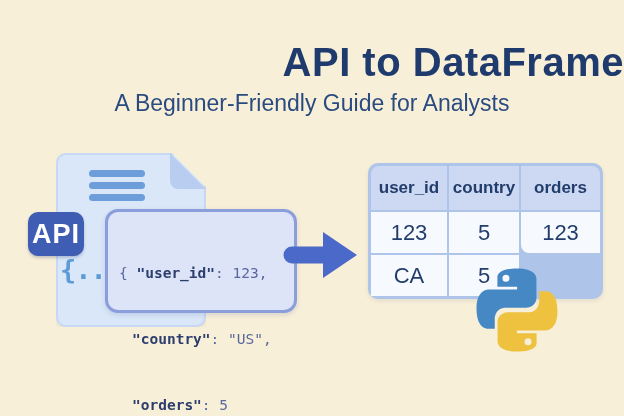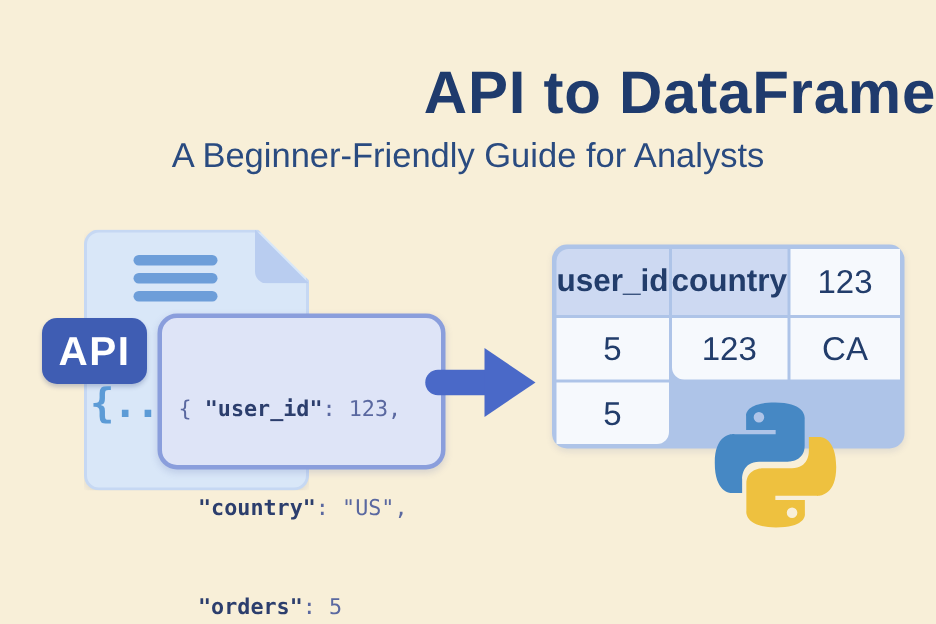--- a/index.html
+++ b/index.html
@@ -37,21 +37,21 @@
   }
   .doc-fold{
     position:absolute; top:-2px; right:-2px; width:36px; height:36px;
     background:var(--doc-fold);
     clip-path:polygon(0 0, 100% 100%, 0 100%);
     border-bottom-left-radius:8px;
   }
   .doc-lines{position:absolute; left:31px; top:15px; display:flex; flex-direction:column; gap:5px;}
   .doc-line{width:56px; height:7px; border-radius:4px; background:var(--doc-line);}
   .api-badge{
-    position:absolute; left:28px; top:212px; width:70px; height:44px;
+    position:absolute; left:28px; top:212px; width:56px; height:44px;
     background:var(--badge-bg); border-radius:10px;
     display:flex; align-items:center; justify-content:center;
     color:var(--badge-text); font-size:27px; font-weight:bold; letter-spacing:1px;
     box-shadow:0 2px 3px rgba(40,60,120,.25);
   }
   .brace-icon{
     position:absolute; left:60px; top:254px;
     font-family:"DejaVu Sans Mono", monospace;
     font-size:27px; font-weight:bold; color:var(--brace); letter-spacing:-1px;
   }
@@ -79,21 +79,21 @@
     gap:2px; padding:3px;
     background:var(--table-border);
     border-radius:10px;
     box-shadow:0 2px 4px rgba(70,90,160,.12);
   }
   .df-cell{
     display:flex; align-items:center; justify-content:center;
     background:var(--table-cell-bg); color:var(--table-text);
     font-size:22px; border-radius:0;
   }
-  .df-cell.hdr{background:var(--table-header-bg); font-size:21px; font-weight:bold;}
+  .df-cell.hdr{background:var(--table-header-bg); font-size:17px; font-weight:bold;}
   .df-cell.c-tl{border-top-left-radius:8px;} .df-cell.c-tr{border-top-right-radius:8px;}
   .df-cell.c-bl{border-bottom-left-radius:8px;} .df-cell.c-br{border-bottom-right-radius:8px;}
   .python-logo{position:absolute; left:473px; top:266px; width:88px; height:88px;}
 </style>
 </head>
 <body>
 
 <div class="canvas">
 
   <div class="title">API to DataFrame</div>
@@ -122,20 +122,21 @@
   </div>
 
   <svg class="arrow-svg" viewBox="0 0 78 60" aria-hidden="true">
     <line x1="12" y1="30" x2="46" y2="30" stroke="#4a69c8" stroke-width="17" stroke-linecap="round"></line>
     <polygon points="43,7 77,30 43,53" fill="#4a69c8"></polygon>
   </svg>
 
   <div class="df-table">
     <div class="df-cell hdr c-tl">user_id</div>
     <div class="df-cell hdr">country</div>
+    <div class="df-cell hdr c-tr">orders</div>
     <div class="df-cell">123</div>
     <div class="df-cell">5</div>
     <div class="df-cell c-bl">123</div>
     <div class="df-cell">CA</div>
     <div class="df-cell c-br">5</div>
   </div>
 
   <svg class="python-logo" viewBox="0 0 110 110" aria-hidden="true">
     <path fill="#4688c4" d="M54.7 3C28.9 3 30.5 14.2 30.5 14.2l.03 11.6h24.6v3.5H20.8S4.4 27.4 4.4 53.3c0 25.9 14.3 25 14.3 25h8.5V66.5s-.46-14.3 14.1-14.3h24.4s13.6.22 13.6-13.2V16.8S81.6 3 54.7 3zM41.2 10.8a4.4 4.4 0 1 1 0 8.8 4.4 4.4 0 0 1 0-8.8z"></path>
     <path fill="#eec13f" d="M55.3 107c25.8 0 24.2-11.2 24.2-11.2l-.03-11.6h-24.6v-3.5h34.33s16.4 1.9 16.4-24c0-25.9-14.3-25-14.3-25h-8.5v11.8s.46 14.3-14.1 14.3H44.3s-13.6-.22-13.6 13.2v22.2S28.4 107 55.3 107zM68.8 99.2a4.4 4.4 0 1 1 0-8.8 4.4 4.4 0 0 1 0 8.8z"></path>

